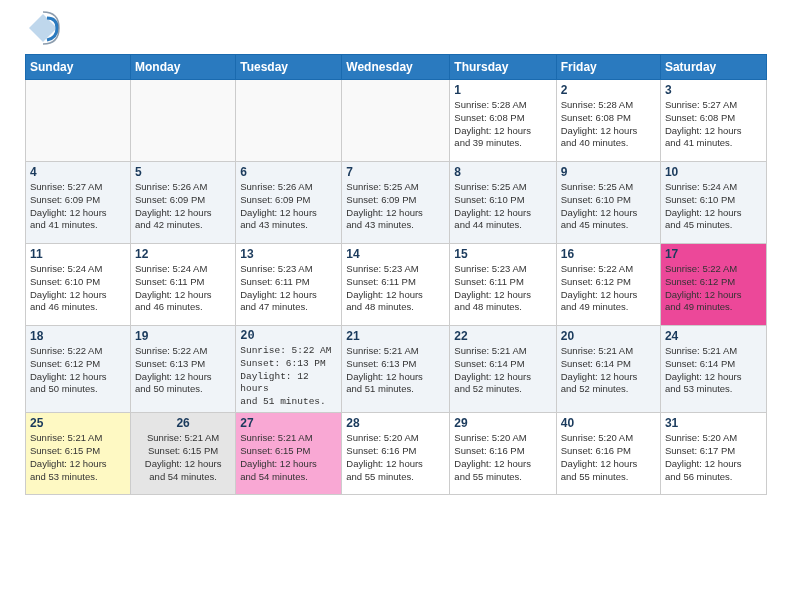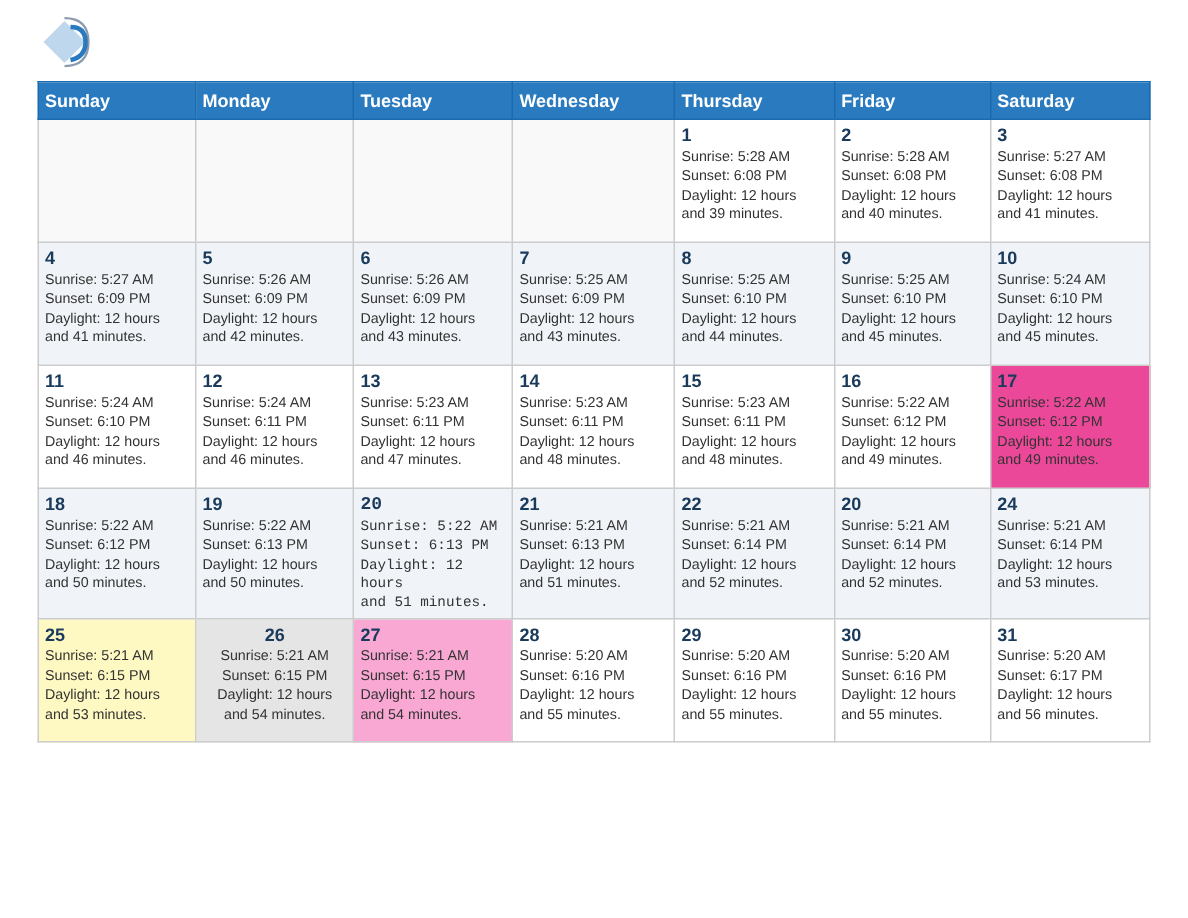--- a/index.html
+++ b/index.html
@@ -337,21 +337,21 @@
 and 55 minutes.</div>
           </td>
           <td style="background: rgb(255, 255, 255);">
             <span class="day-num">29</span>
             <div class="day-info" style="white-space: pre-line;">Sunrise: 5:20 AM
 Sunset: 6:16 PM
 Daylight: 12 hours
 and 55 minutes.</div>
           </td>
           <td style="background: rgb(255, 255, 255);">
-            <span class="day-num">30</span>
+            <span class="day-num">40</span>
             <div class="day-info" style="white-space: pre-line;">Sunrise: 5:20 AM
 Sunset: 6:16 PM
 Daylight: 12 hours
 and 55 minutes.</div>
           </td>
           <td style="background: rgb(255, 255, 255);">
             <span class="day-num">31</span>
             <div class="day-info" style="white-space: pre-line;">Sunrise: 5:20 AM
 Sunset: 6:17 PM
 Daylight: 12 hours

